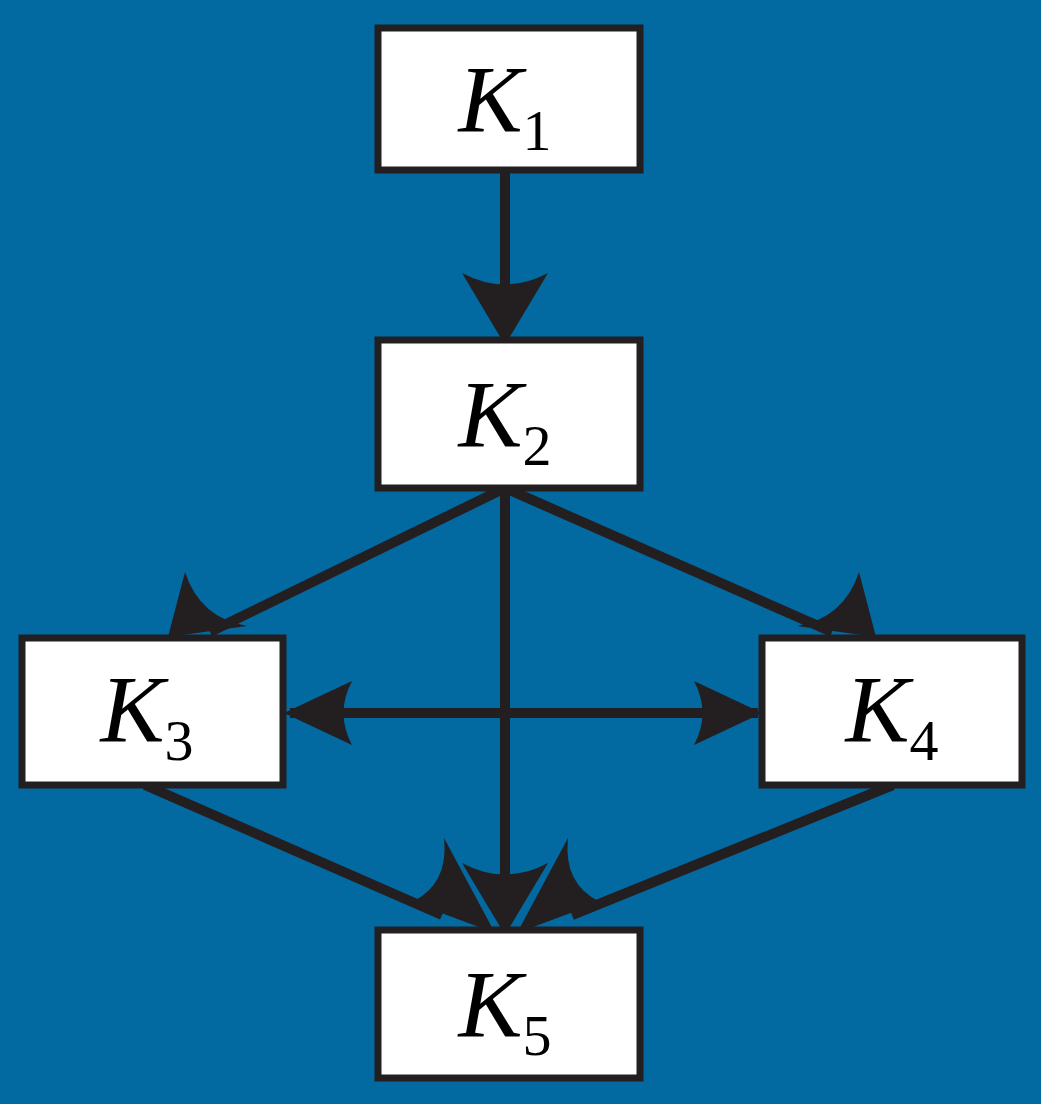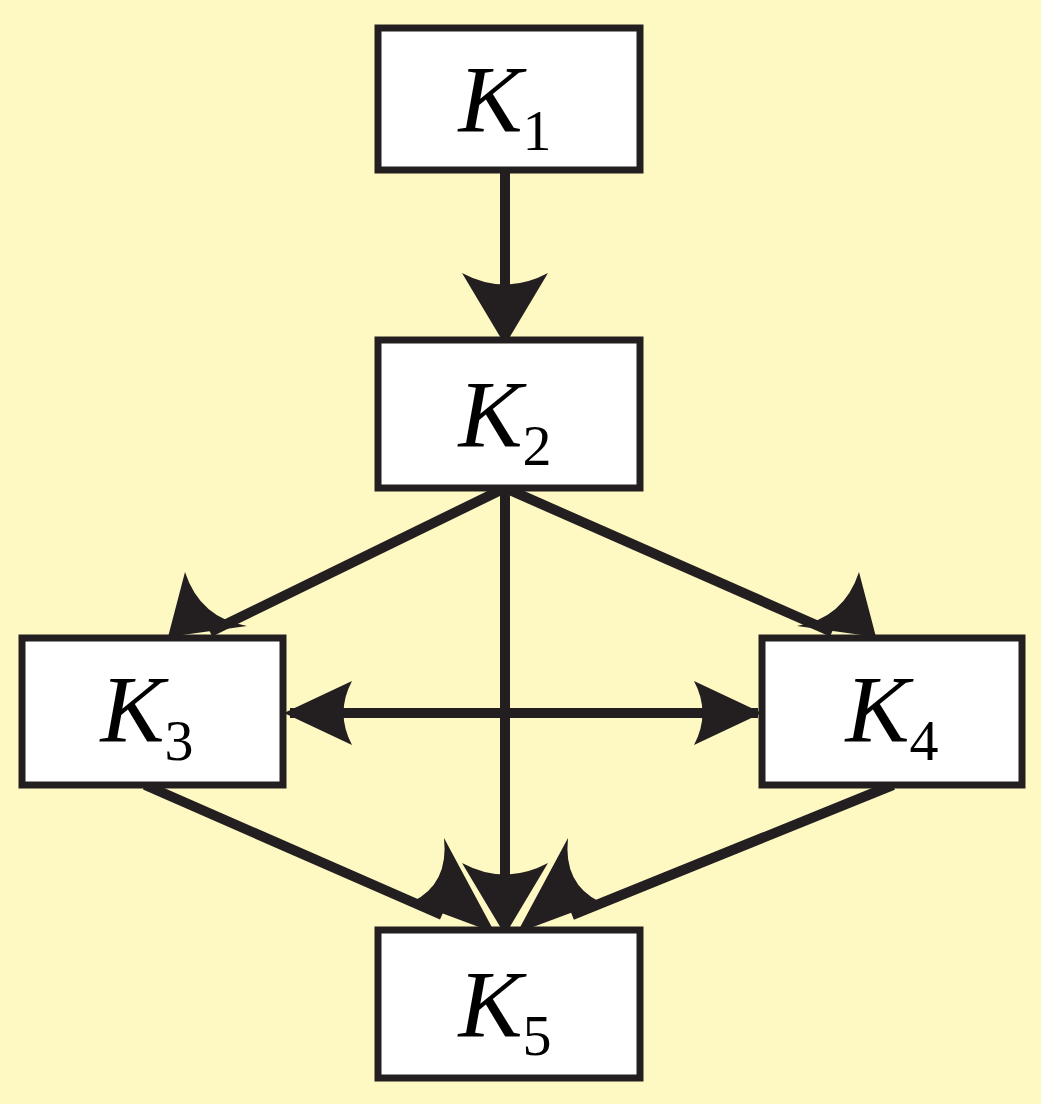--- a/index.html
+++ b/index.html
@@ -8,21 +8,21 @@
     padding: 0;
     background: #ffffff;
   }
   body {
     font-family: "Liberation Serif", "DejaVu Serif", serif;
   }
   #diagram-root {
     position: relative;
     width: 1041px;
     height: 1104px;
-    background: #fef9c3;
+    background: #0369a1;
     overflow: hidden;
   }
   #diagram-svg {
     position: absolute;
     top: 0;
     left: 0;
     width: 1041px;
     height: 1104px;
     display: block;
   }

